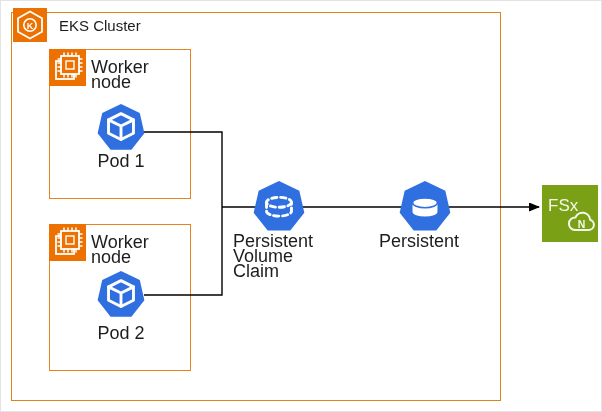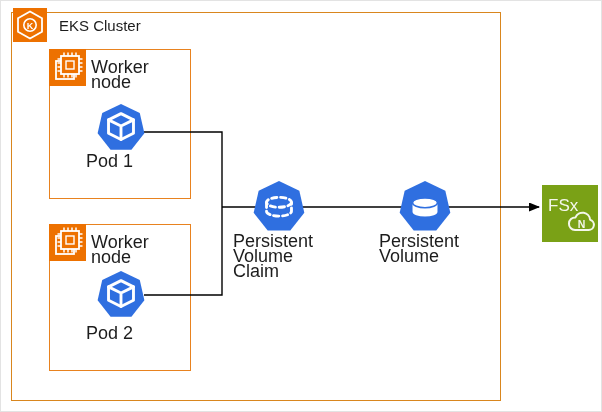--- a/index.html
+++ b/index.html
@@ -23,21 +23,21 @@
   .pod-icon.one{left:96px;top:103px;}
   .pod-icon.two{left:96px;top:270px;}
   .pvc-icon{left:252px;top:180px;width:52px;height:52px;}
   .pv-icon{left:398px;top:180px;width:52px;height:52px;}
   .fsx-icon{left:541px;top:184px;width:56px;height:57px;background:#7AA116;text-align:right;}
   .lbl{position:absolute;font-size:18px;line-height:15px;color:#1d1d1d;}
   .cluster-lbl{left:58px;top:17px;font-size:15px;line-height:16px;}
   .worker-lbl{left:90px;width:90px;}
   .worker-lbl.one{top:59px;}
   .worker-lbl.two{top:234px;}
-  .pod-lbl{width:70px;text-align:left;}
+  .pod-lbl{width:70px;text-align:center;}
   .pod-lbl.one{left:85px;top:153px;}
   .pod-lbl.two{left:85px;top:325px;}
   .two-line{width:92px;text-align:left;}
   .pvc-lbl{left:232px;top:233px;}
   .pv-lbl{left:378px;top:233px;}
   .wires{position:absolute;left:0;top:0;width:602px;height:412px;pointer-events:none;}
 </style>
 </head>
 <body>
 
@@ -162,21 +162,20 @@
 
   <div class="icon pv-icon">
     <svg width="52" height="52" viewBox="0 0 100 100">
       <polygon points="50,0 89.1,18.8 98.7,61.1 71.7,95.1 28.3,95.1 1.3,61.1 10.9,18.8" fill="#2F6FE0"></polygon>
       <path d="M26 42 a24 9.5 0 0 1 48 0 v17 a24 9.5 0 0 1 -48 0 z" fill="#fff"></path>
       <ellipse cx="50" cy="42" rx="24" ry="9.5" fill="#fff" stroke="#2F6FE0" stroke-width="3"></ellipse>
     </svg>
   </div>
   <div class="lbl two-line pv-lbl">
     <div>Persistent</div>
-    <div>Volume</div>
   </div>
 
   <div class="icon fsx-icon">
     <svg width="56" height="57" viewBox="0 0 56 57">
       <text x="6" y="26" font-size="17" font-family="Liberation Sans, sans-serif" fill="#f4f7ea">FSx</text>
       <path d="M33 45 h13.5 a5.2 5.2 0 0 0 1.6-10.2 a7.6 7.6 0 0 0 -14.6-2.4 a6.2 6.2 0 0 0 -0.5 12.6 z" fill="none" stroke="#f4f7ea" stroke-width="2" stroke-linejoin="round"></path>
       <text x="39.5" y="43" text-anchor="middle" font-size="10.5" font-weight="bold" font-family="Liberation Sans, sans-serif" fill="#f4f7ea">N</text>
     </svg>
   </div>
 

